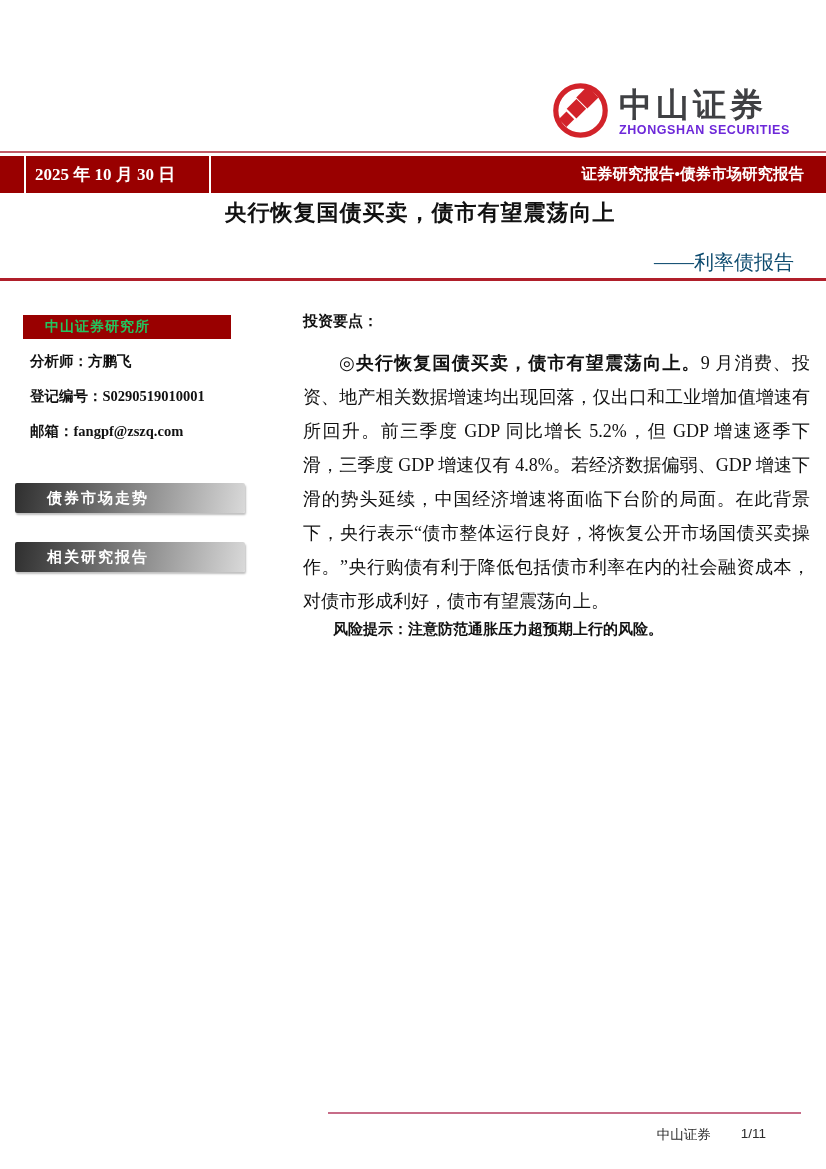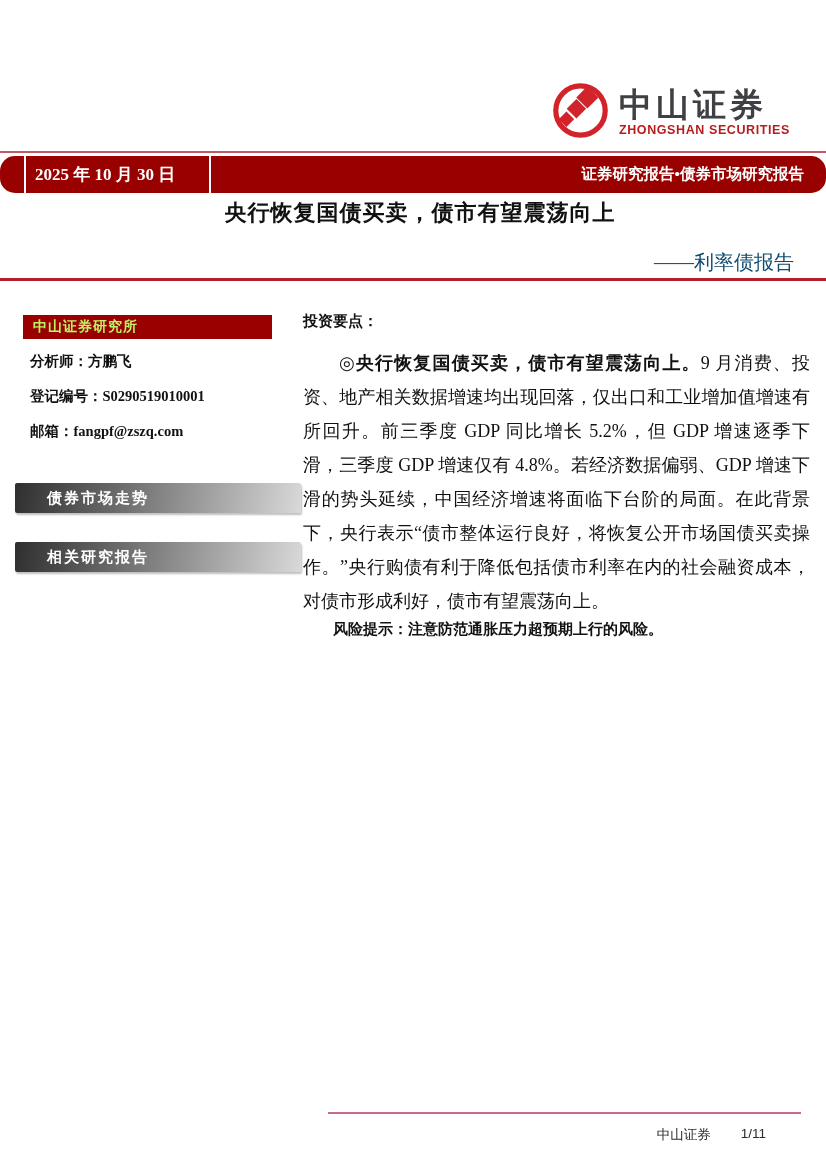--- a/index.html
+++ b/index.html
@@ -27,41 +27,40 @@
     font-size: 33px;
     font-weight: bold;
     color: #3f4043;
     letter-spacing: 4px;
     line-height: 1.05;
     font-family: "Liberation Sans", "DejaVu Sans", sans-serif;
   }
   .logo-en {
     font-size: 12.5px;
     font-weight: bold;
-    color: #b91c1c;
+    color: #6d28d9;
     letter-spacing: 0.6px;
     font-family: "Liberation Sans", "DejaVu Sans", sans-serif;
   }
 
   
   .topline {
     position: absolute;
     top: 151px; left: 0; width: 826px; height: 2px;
     background: #c25b66;
   }
 
   
   .meta-bar {
     position: absolute;
     top: 156px; left: 0; width: 826px; height: 37px;
     background: #990000;
     display: flex;
     align-items: center;
     color: #ffffff;
-    border-radius: 15px;
   }
   .meta-cell-a { width: 26px; height: 100%; border-right: 2px solid #ffffff; }
   .meta-date {
     width: 185px; height: 100%;
     border-right: 2px solid #ffffff;
     display: flex; align-items: center;
     padding-left: 9px;
     font-size: 17px; font-weight: bold;
   }
   .meta-category {
@@ -91,40 +90,40 @@
   }
   .title-rule {
     position: absolute;
     top: 278px; left: 0; width: 826px; height: 3px;
     background: #b01f2a;
   }
 
   
   .inst-bar {
     position: absolute;
-    top: 315px; left: 23px; width: 249px; height: 24px;
+    top: 315px; left: 23px; width: 208px; height: 24px;
     background: #990000;
-    color: #bef264;
+    color: #22c55e;
     font-size: 14px; font-weight: bold;
     display: flex; align-items: center;
-    padding-left: 10px;
+    padding-left: 22px;
     letter-spacing: 1px;
   }
   .side-field {
     position: absolute;
     left: 30px;
     font-size: 14.5px;
     font-weight: bold;
     color: #111111;
     white-space: nowrap;
   }
   .side-field .fvalue { font-family: "Liberation Serif", "DejaVu Serif", serif; }
   .grad-bar {
     position: absolute;
-    left: 15px; width: 286px; height: 30px;
+    left: 15px; width: 230px; height: 30px;
     background: linear-gradient(100deg, #2f2f2f 0%, #7a7a7a 45%, #d9d9d9 100%);
     border-radius: 2px;
     box-shadow: 1px 2px 2px rgba(0,0,0,0.25);
     color: #ffffff;
     font-size: 15px; font-weight: bold;
     display: flex; align-items: center;
     padding-left: 32px;
     letter-spacing: 2px;
   }
 

